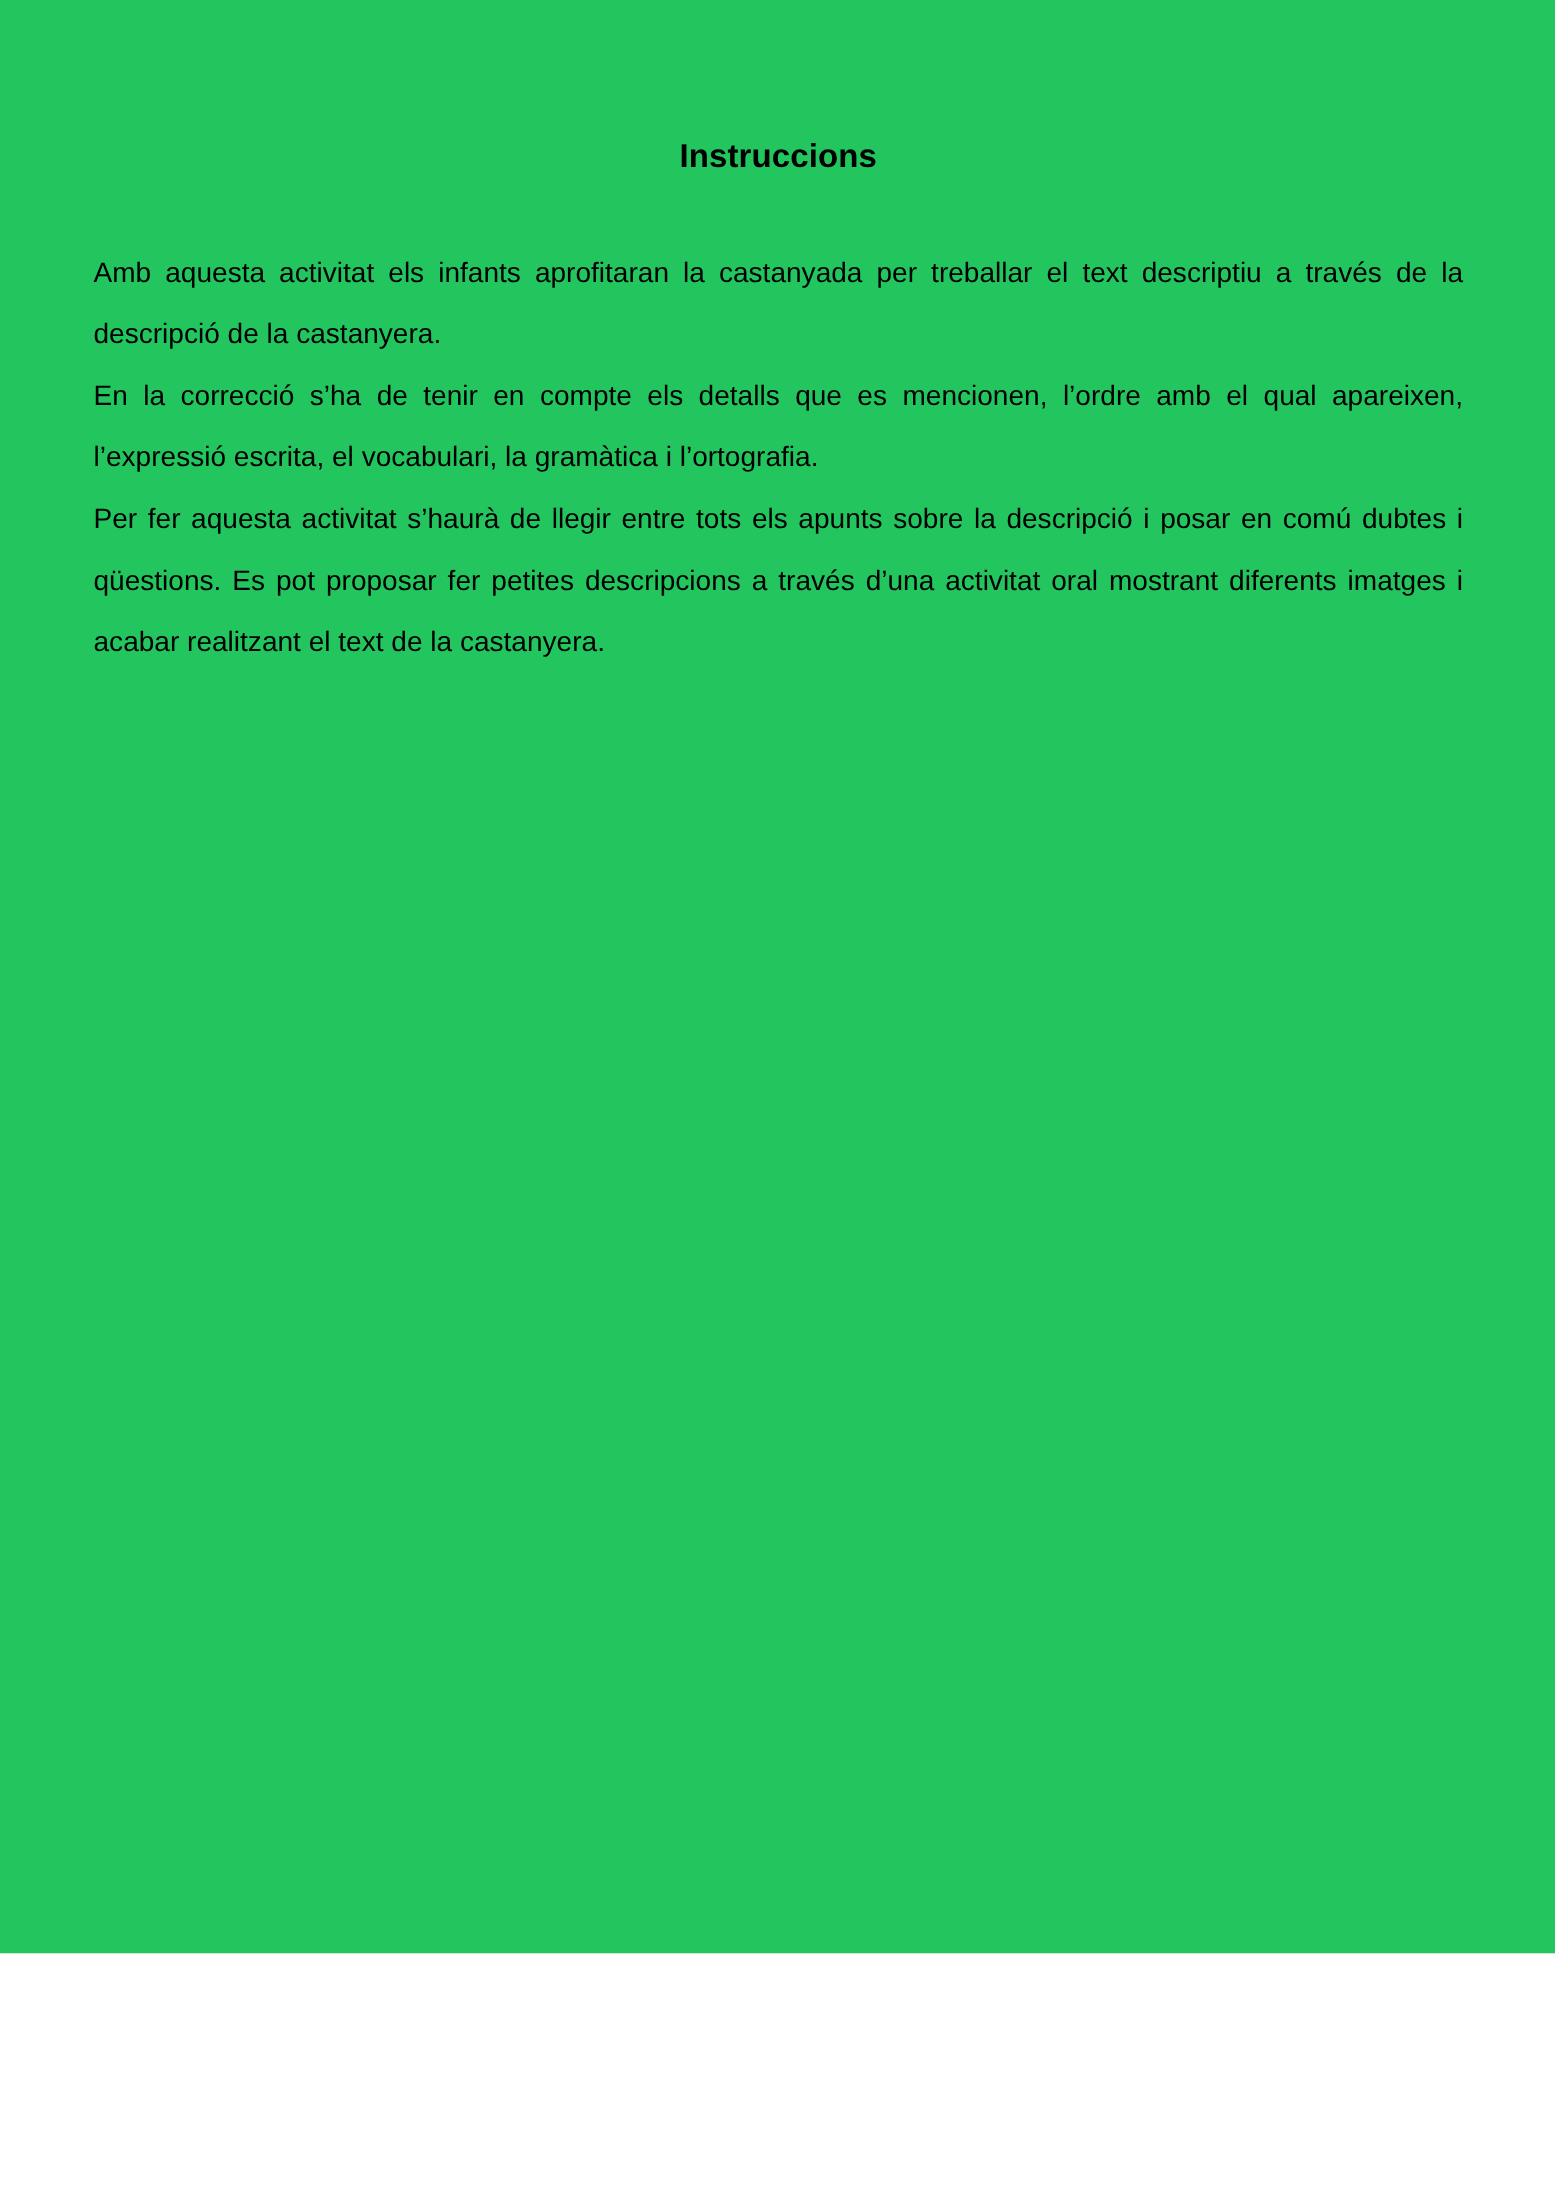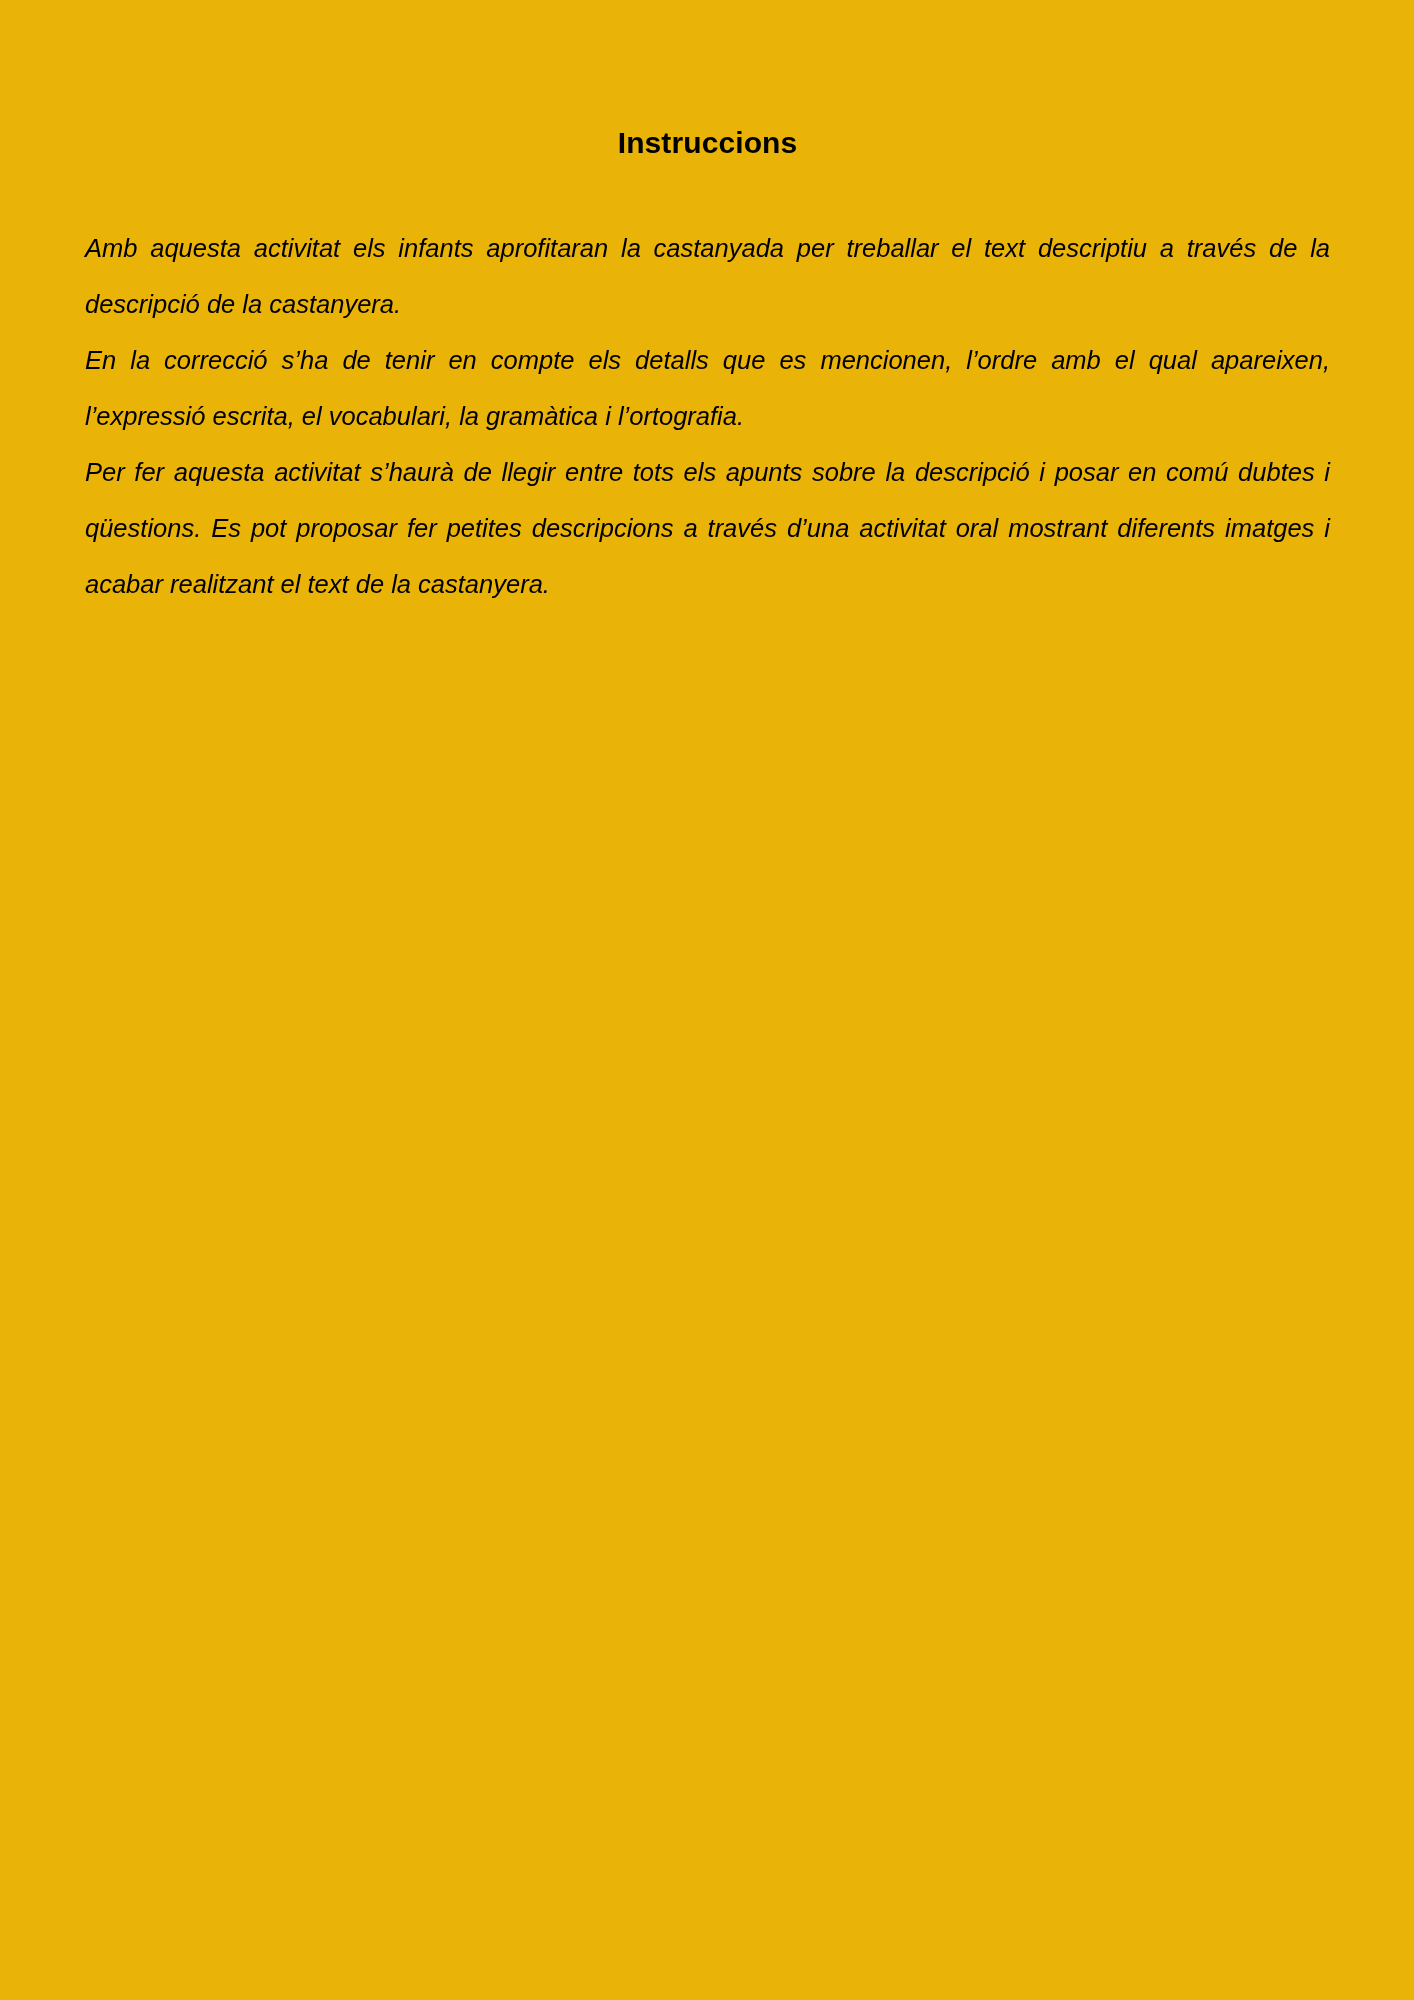--- a/index.html
+++ b/index.html
@@ -5,23 +5,23 @@
 <style>
   html, body {
     margin: 0;
     padding: 0;
     background: #ffffff;
   }
 
   .page {
     position: relative;
     width: 1414px;
-    height: 2000px;
+    height: 1776px;
     margin: 0 auto;
-    background: #eab308;
+    background: #22c55e;
     overflow: hidden;
     box-sizing: border-box;
   }
 
   .content {
     position: absolute;
     left: 85px;
     top: 0;
     width: 1245px;
   }
@@ -44,21 +44,20 @@
   .para {
     font-family: "Liberation Sans", sans-serif;
     font-size: 25.5px;
     line-height: 56px;
     color: #000000;
     text-align: justify;
     text-justify: inter-word;
     margin: 0;
     -webkit-hyphens: none;
     hyphens: none;
-    font-style: italic;
   }
 
   .para + .para {
     margin-top: 0;
   }
 
   .para-gap {
     margin-top: 55px;
   }
 

